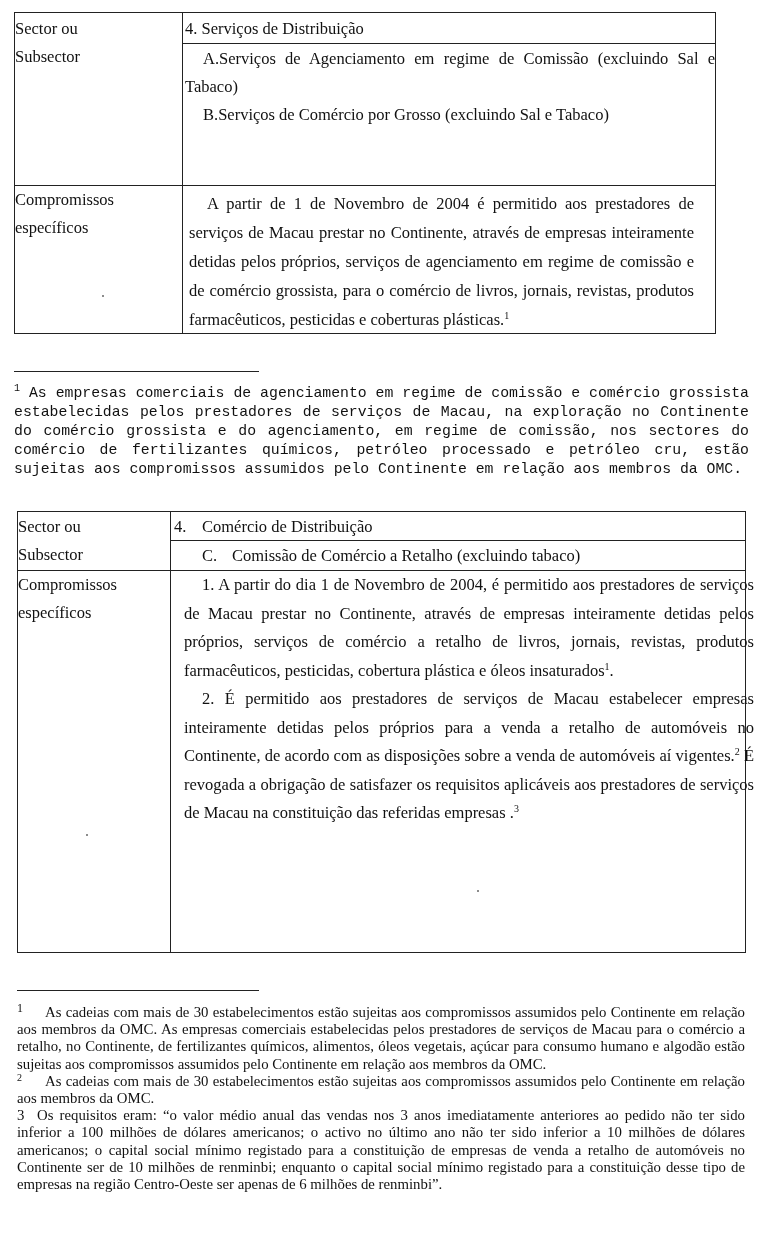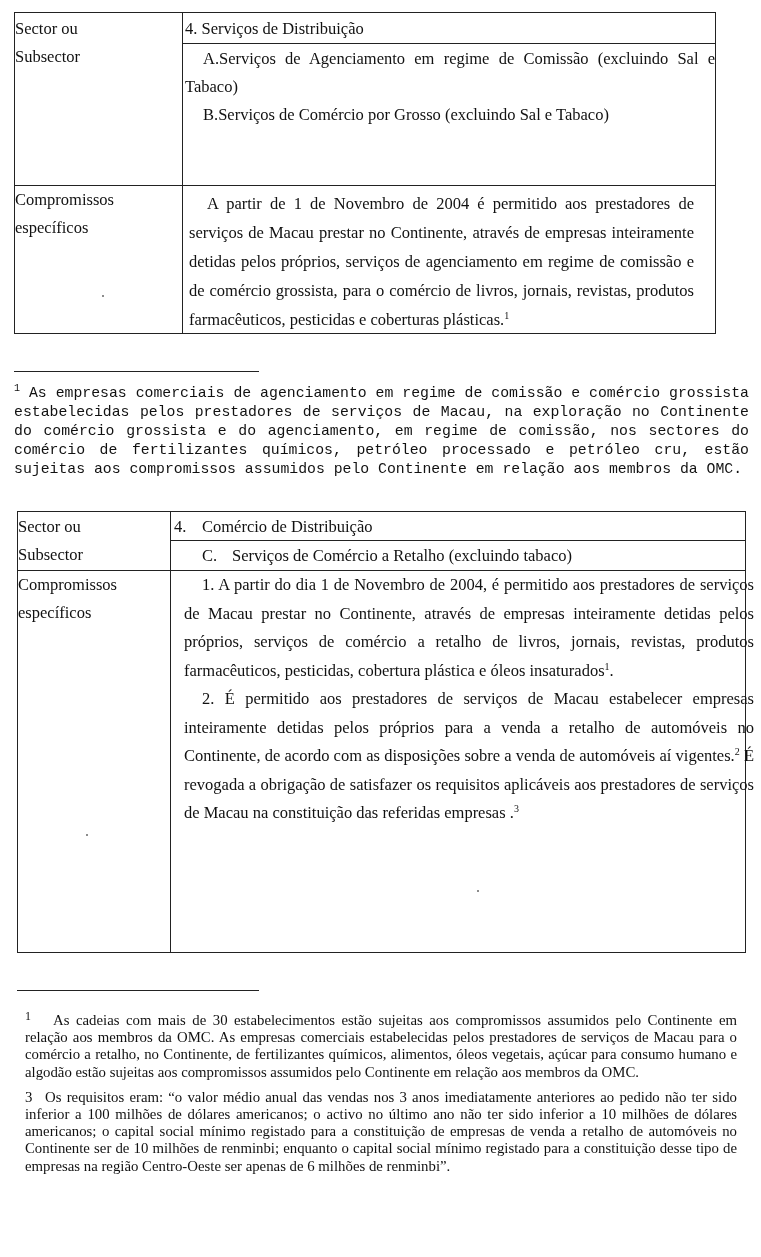--- a/index.html
+++ b/index.html
@@ -94,21 +94,21 @@
     .t2 .subc .num { display: inline-block; width: 30px; padding-left: 28px; }
     .t2 .body2 { left: 166px; top: 59px; width: 570px; text-align: justify; line-height: 28.5px; }
     .t2 .body2 p { margin: 0; text-indent: 18px; }
 
     
     .fn-rule.r2 { left: 17px; top: 990px; width: 242px; }
     .fn2 {
       position: absolute; left: 17px; top: 1004px; width: 728px;
       font-size: 14.8px; line-height: 17.2px; text-align: justify;
     }
-    .fn2 p { margin: 8px; }
+    .fn2 p { margin: 0; }
     .fn2 .fnum { display: inline-block; width: 28px; vertical-align: 5px; font-size: 12px; line-height: 0; }
     .fn2 .fnum3 { display: inline-block; width: 20px; }
 
     .speck { position: absolute; width: 2px; height: 2px; background: #666; border-radius: 1px; }
   </style>
 </head>
 <body>
 
 <div class="page">
 
@@ -152,30 +152,31 @@
     </div>
     <div class="lbl comp-lbl">
       <div>Compromissos</div>
       <div>específicos</div>
     </div>
 
     <div class="cell-text h4">
       <span class="num">4.</span><span>Comércio de Distribuição</span>
     </div>
     <div class="cell-text subc">
-      <span class="num">C.</span><span>Serviços de Comércio a Retalho (excluindo tabaco)</span>
+      <span class="num">C.</span><span>Comissão de Comércio a Retalho (excluindo tabaco)</span>
     </div>
     <div class="cell-text body2">
       <p><span>1. A partir do dia 1 de Novembro de 2004, é permitido aos prestadores de serviços de Macau prestar no Continente, através de empresas inteiramente detidas pelos próprios, serviços de comércio a retalho de livros, jornais, revistas, produtos farmacêuticos, pesticidas, cobertura plástica e óleos insaturados</span><sup>1</sup><span>.</span></p>
       <p><span>2. É permitido aos prestadores de serviços de Macau estabelecer empresas inteiramente detidas pelos próprios para a venda a retalho de automóveis no Continente, de acordo com as disposições sobre a venda de automóveis aí vigentes.</span><sup>2</sup><span> É revogada a obrigação de satisfazer os requisitos aplicáveis aos prestadores de serviços de Macau na constituição das referidas empresas .</span><sup>3</sup></p>
     </div>
   </div>
 
   <div class="fn-rule r2"></div>
   <div class="fn2">
     <p style="margin-bottom:0;"><span class="fnum">1</span><span>As cadeias com mais de 30 estabelecimentos estão sujeitas aos compromissos assumidos pelo Continente em relação aos membros da OMC. As empresas comerciais estabelecidas pelos prestadores de serviços de Macau para o comércio a retalho, no Continente, de fertilizantes químicos, alimentos, óleos vegetais, açúcar para consumo humano e algodão estão sujeitas aos compromissos assumidos pelo Continente em relação aos membros da OMC.</span></p>
+    <p><span class="fnum" style="font-size:10px;">2</span><span>As cadeias com mais de 30 estabelecimentos estão sujeitas aos compromissos assumidos pelo Continente em relação aos membros da OMC.</span></p>
     <p><span class="fnum3">3</span><span>Os requisitos eram: “o valor médio anual das vendas nos 3 anos imediatamente anteriores ao pedido não ter sido inferior a 100 milhões de dólares americanos; o activo no último ano não ter sido inferior a 10 milhões de dólares americanos; o capital social mínimo registado para a constituição de empresas de venda a retalho de automóveis no Continente ser de 10 milhões de renminbi; enquanto o capital social mínimo registado para a constituição desse tipo de empresas na região Centro-Oeste ser apenas de 6 milhões de renminbi”.</span></p>
   </div>
 
   <div class="speck" style="left:102px;top:295px;"></div>
   <div class="speck" style="left:477px;top:890px;"></div>
   <div class="speck" style="left:86px;top:834px;"></div>
 </div>
 
 </body></html>

